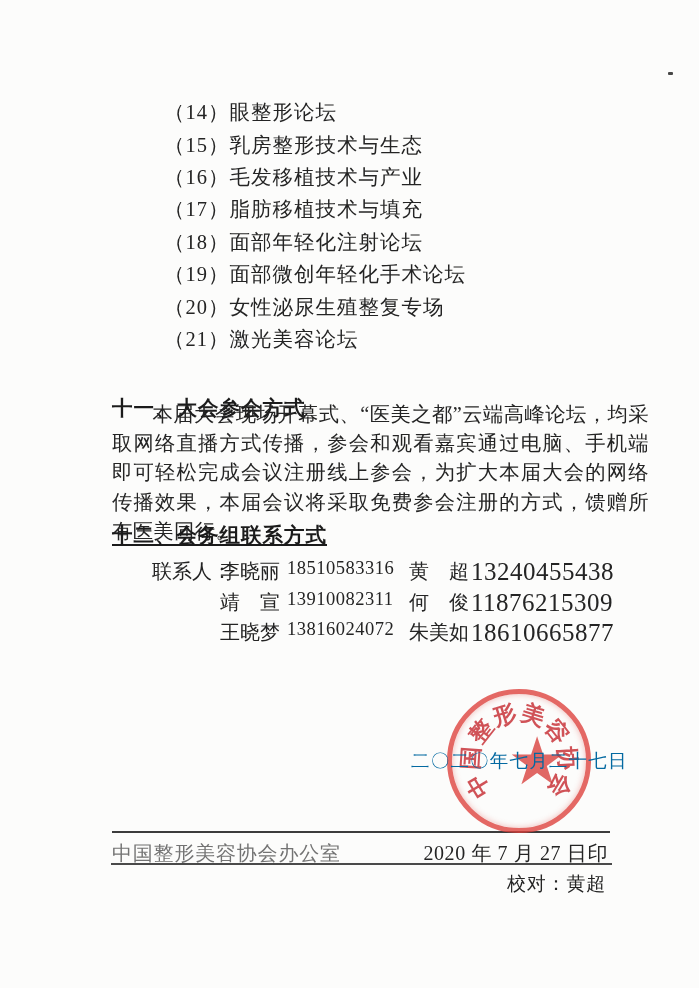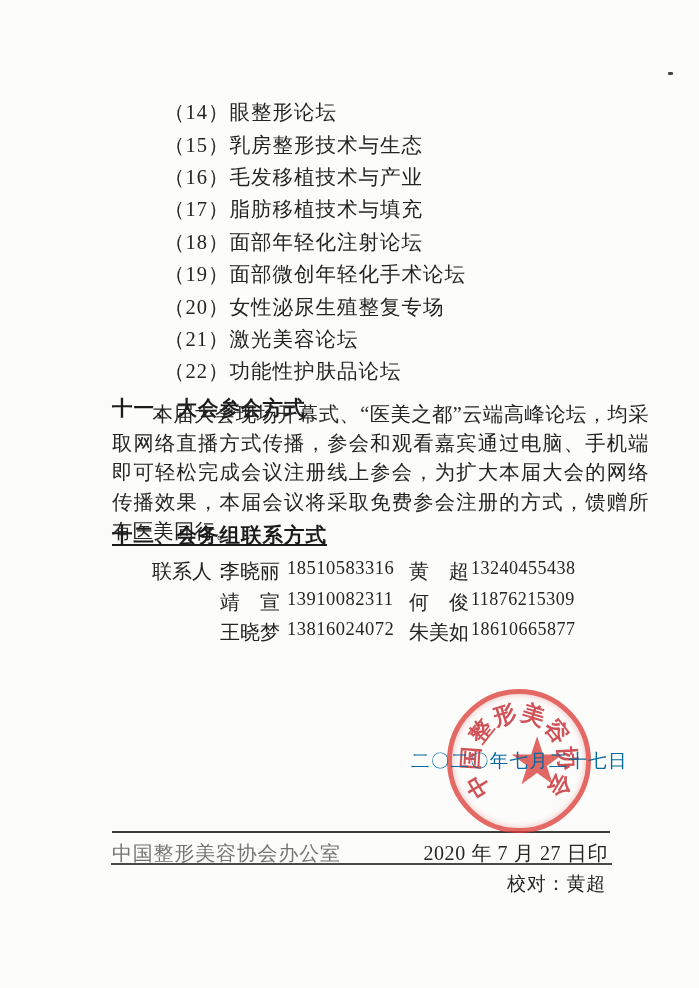--- a/index.html
+++ b/index.html
@@ -29,21 +29,21 @@
     text-align:justify;text-indent:2em;color:#242424;
   }
   
   .contact-rows{position:absolute;left:0;top:558px;width:617px;text-align:center;}
   .contact-row{position:relative;height:30.5px;font-size:20px;color:#242424;}
   .contact-row span{position:absolute;top:0;white-space:nowrap;}
   .c-label{left:152px;}
   .c-name1{left:220px;}
   .c-phone1{left:287px;font-size:18.5px;letter-spacing:.5px;}
   .c-name2{left:409px;}
-  .c-phone2{left:471px;font-size:18px;letter-spacing:.5px;}
+  .c-phone2{left:471px;font-size:25px;letter-spacing:.5px;}
   
   .seal{position:absolute;left:447px;top:689px;width:144px;height:144px;z-index:3;}
   .seal-ring{
     position:absolute;inset:0;border:5px solid rgba(221,62,58,.78);
     border-radius:50%;box-sizing:border-box;
     box-shadow:inset 0 0 6px rgba(226,104,100,.45);
   }
   .seal-star{
     position:absolute;left:50%;top:50%;
     transform:translate(-50%,-54%) translate(18px,4px);
@@ -77,21 +77,20 @@
 
   <ul class="forum-list">
     <li>（14）眼整形论坛</li>
     <li>（15）乳房整形技术与生态</li>
     <li>（16）毛发移植技术与产业</li>
     <li>（17）脂肪移植技术与填充</li>
     <li>（18）面部年轻化注射论坛</li>
     <li>（19）面部微创年轻化手术论坛</li>
     <li>（20）女性泌尿生殖整复专场</li>
     <li>（21）激光美容论坛</li>
-    <li>（22）功能性护肤品论坛</li>
   </ul>
 
   <h2 class="sec-heading h11">十一、大会参会方式</h2>
 
   <p class="body-par">本届大会现场开幕式、“医美之都”云端高峰论坛，均采取网络直播方式传播，参会和观看嘉宾通过电脑、手机端即可轻松完成会议注册线上参会，为扩大本届大会的网络传播效果，本届会议将采取免费参会注册的方式，馈赠所有医美同行。</p>
 
   <h2 class="sec-heading h12">十二、会务组联系方式</h2>
 
   <div class="contact-rows">
     <div class="contact-row">

